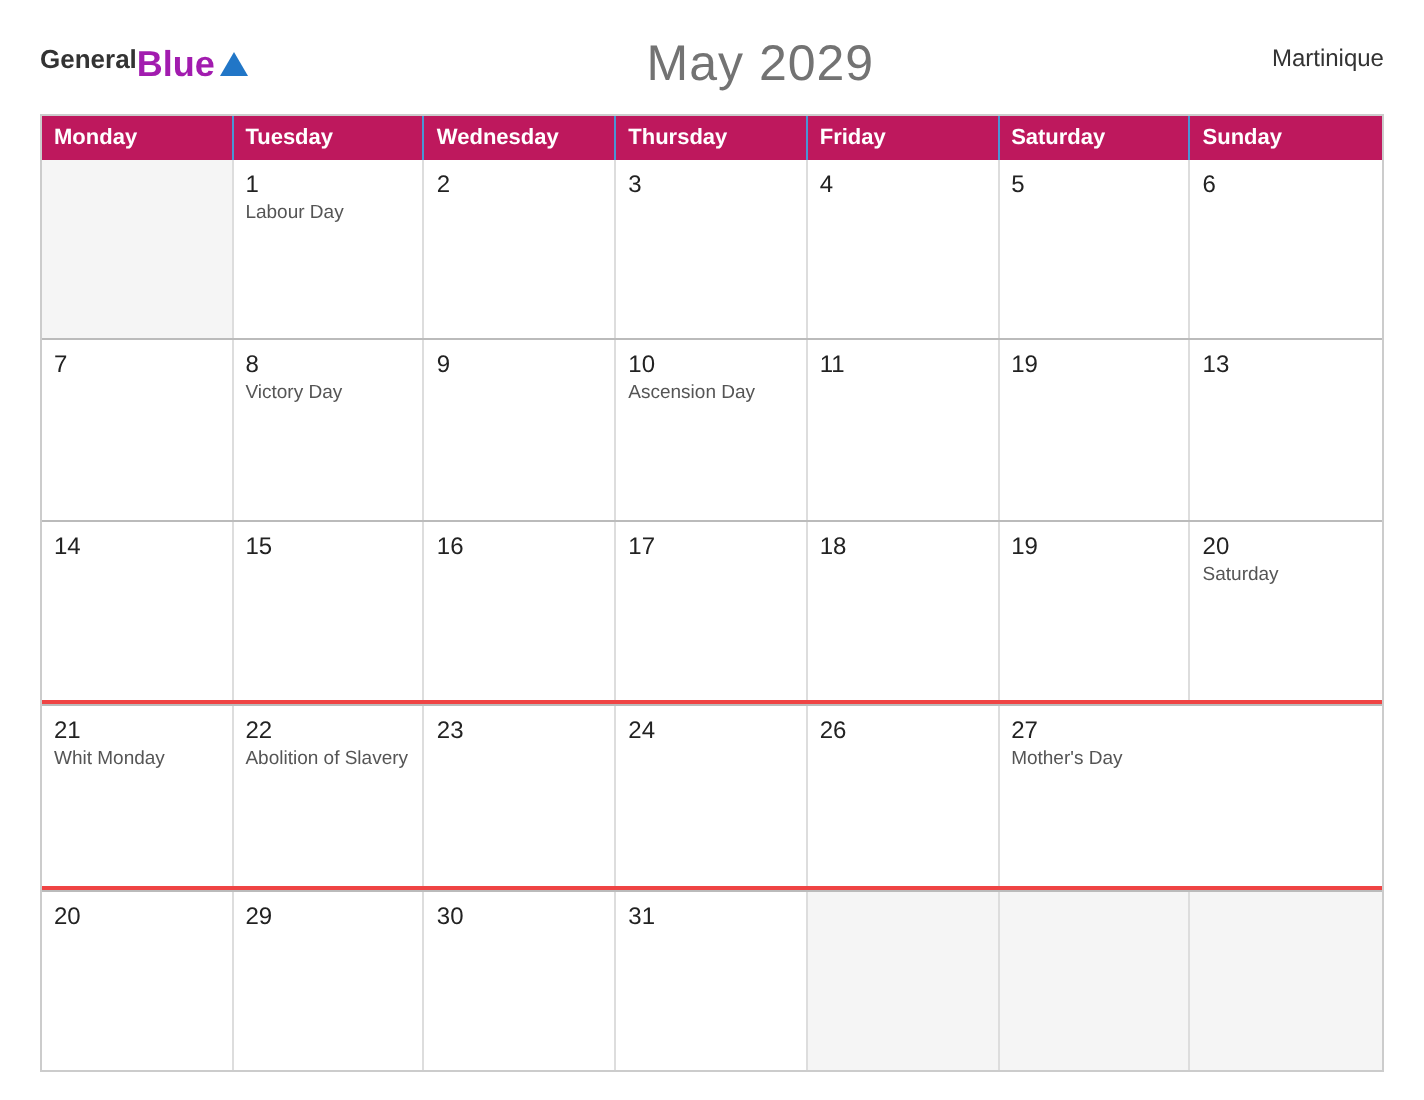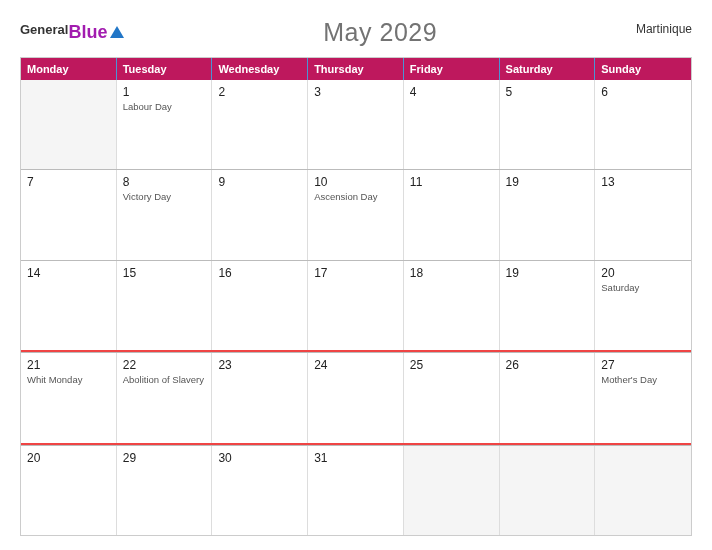--- a/index.html
+++ b/index.html
@@ -240,23 +240,20 @@
           <span class="day-num">22</span>
           <span class="holiday">Abolition of Slavery</span>
         </div>
         <div class="cal-cell">
           <span class="day-num">23</span>
         </div>
         <div class="cal-cell">
           <span class="day-num">24</span>
         </div>
         <div class="cal-cell">
-          <span class="day-num">25</span>
-        </div>
-        <div class="cal-cell">
           <span class="day-num">26</span>
         </div>
         <div class="cal-cell">
           <span class="day-num">27</span>
           <span class="holiday">Mother's Day</span>
         </div>
       </div>
 
       <div class="cal-week">
         <div class="cal-cell">

